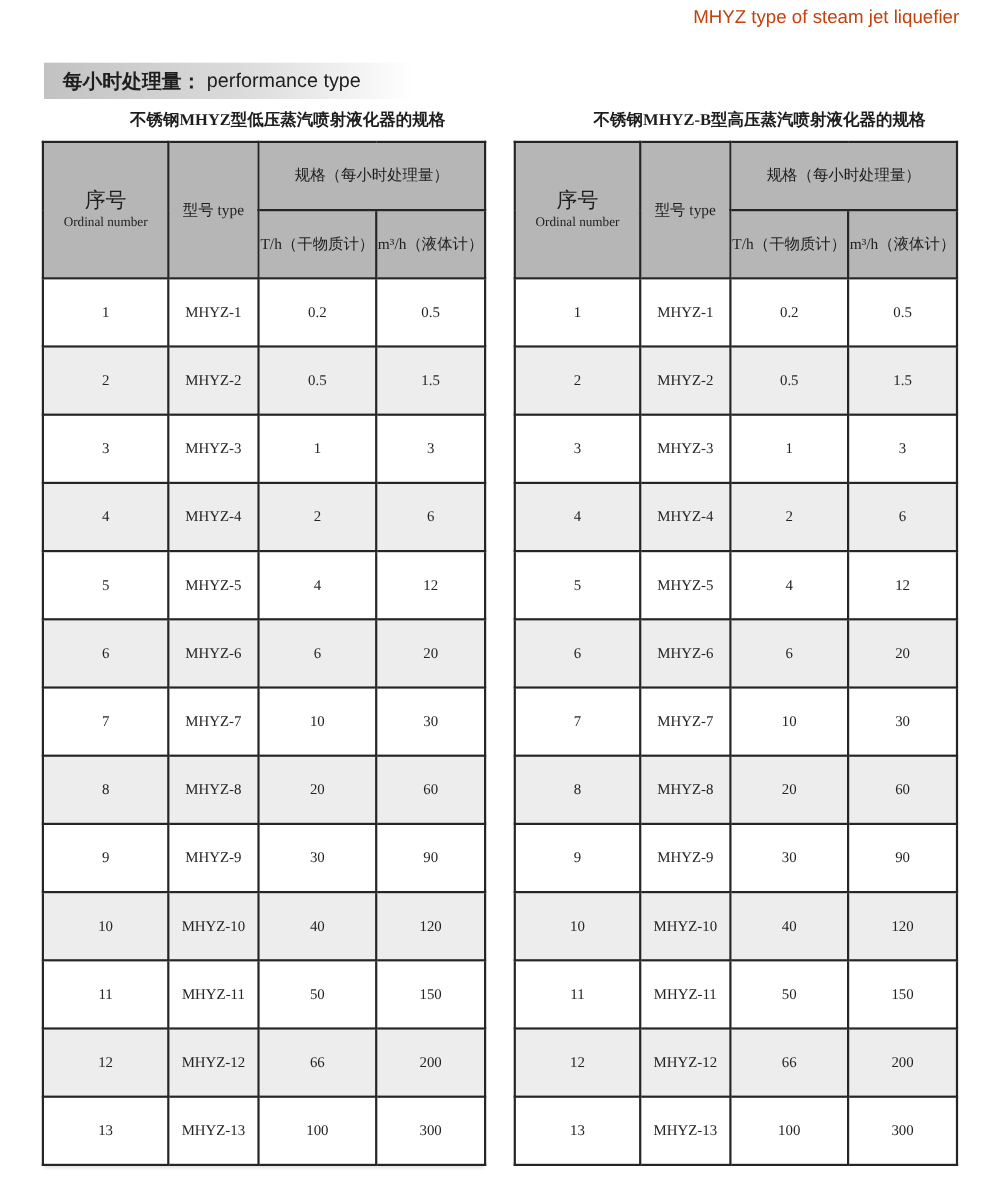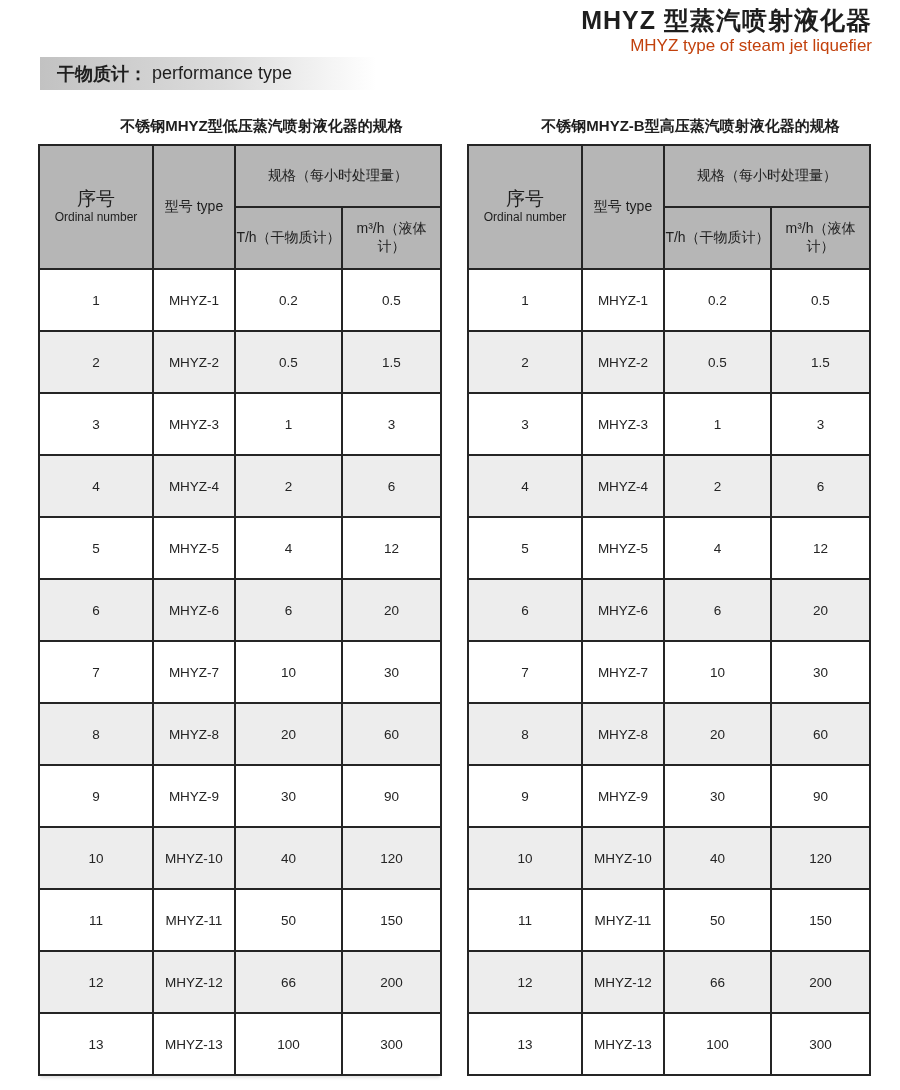--- a/index.html
+++ b/index.html
@@ -22,21 +22,21 @@
     position:absolute; left:40px; top:57px;
     width:336px; height:33px;
     background:linear-gradient(to right, #c2c2c2 0%, #dcdcdc 55%, #ffffff 100%);
     display:flex; align-items:center;
     padding-left:17px; box-sizing:border-box;
   }
   .section-bar .cn { font-weight:bold; font-size:18px; }
   .section-bar .en { font-size:18px; margin-left:5px; }
 
   
-  .table-block { position:absolute; top:112px; width:447px; }
+  .table-block { position:absolute; top:96px; width:447px;font-family:Liberation Serif, serif; }
   .table-block.left  { left:38px; }
   .table-block.right { left:455px;padding-left:12px; }
 
   .tbl-caption {
     text-align:center; font-size:15px; font-weight:bold;
     height:32px; line-height:28px; white-space:nowrap;
   }
 
   table.spec {
     border-collapse:collapse; width:402px; table-layout:fixed;
@@ -64,26 +64,25 @@
   }
   table.spec tr.alt td { background:#ededed; }
 
   
   .table-block.left table.spec { box-shadow:0 4px 3px -2px rgba(0,0,0,0.12); }
 </style>
 </head>
 <body>
 
 <div class="title-block">
-  <div class="title-cn">MHYZ 型蒸汽喷射液化器</div>
   <div class="title-en">MHYZ type of steam jet liquefier</div>
 </div>
 
 <div class="section-bar">
-  <span class="cn">干物质计：</span>
+  <span class="cn">每小时处理量：</span>
   <span class="en">performance type</span>
 </div>
 
 <div class="table-block left">
   <div class="tbl-caption">不锈钢MHYZ型低压蒸汽喷射液化器的规格</div>
   <table class="spec">
     <colgroup>
         <col style="width:114px">
         <col style="width:82px">
         <col style="width:107px">

